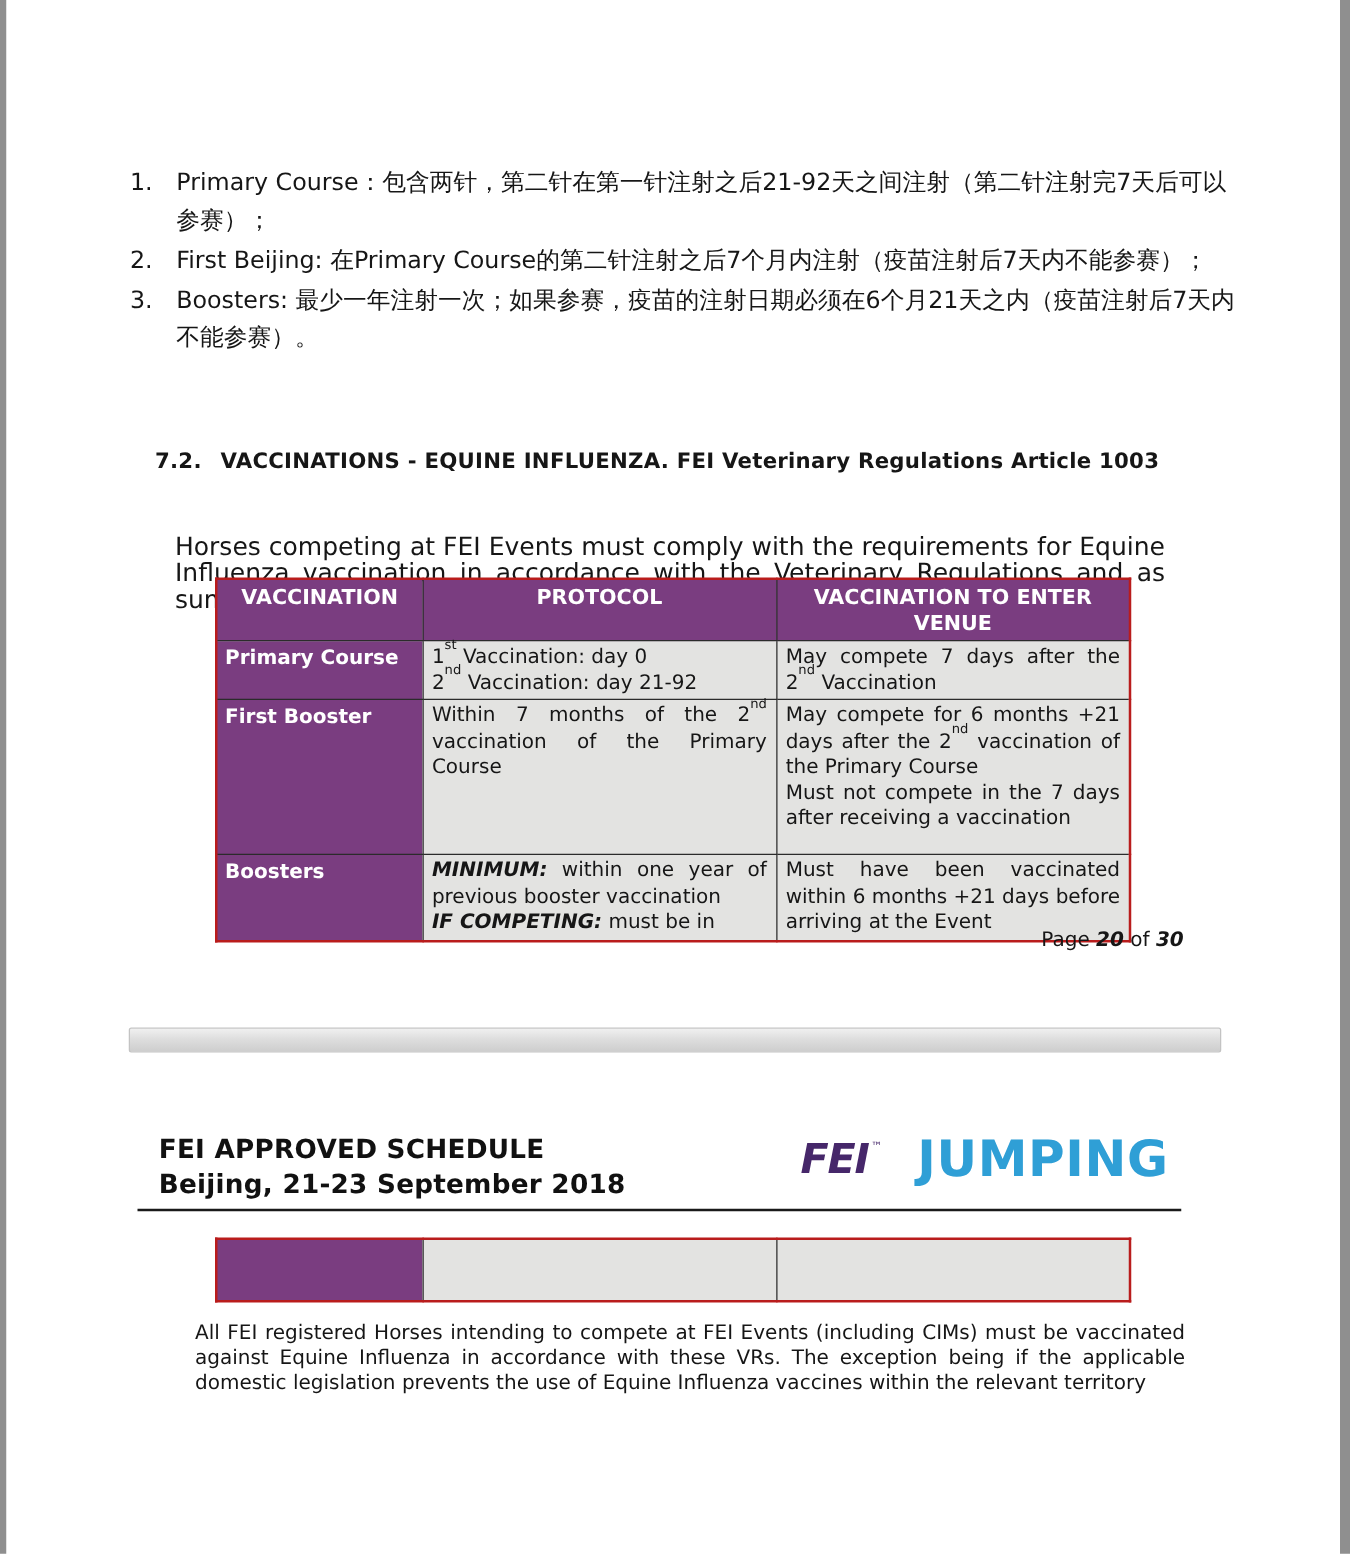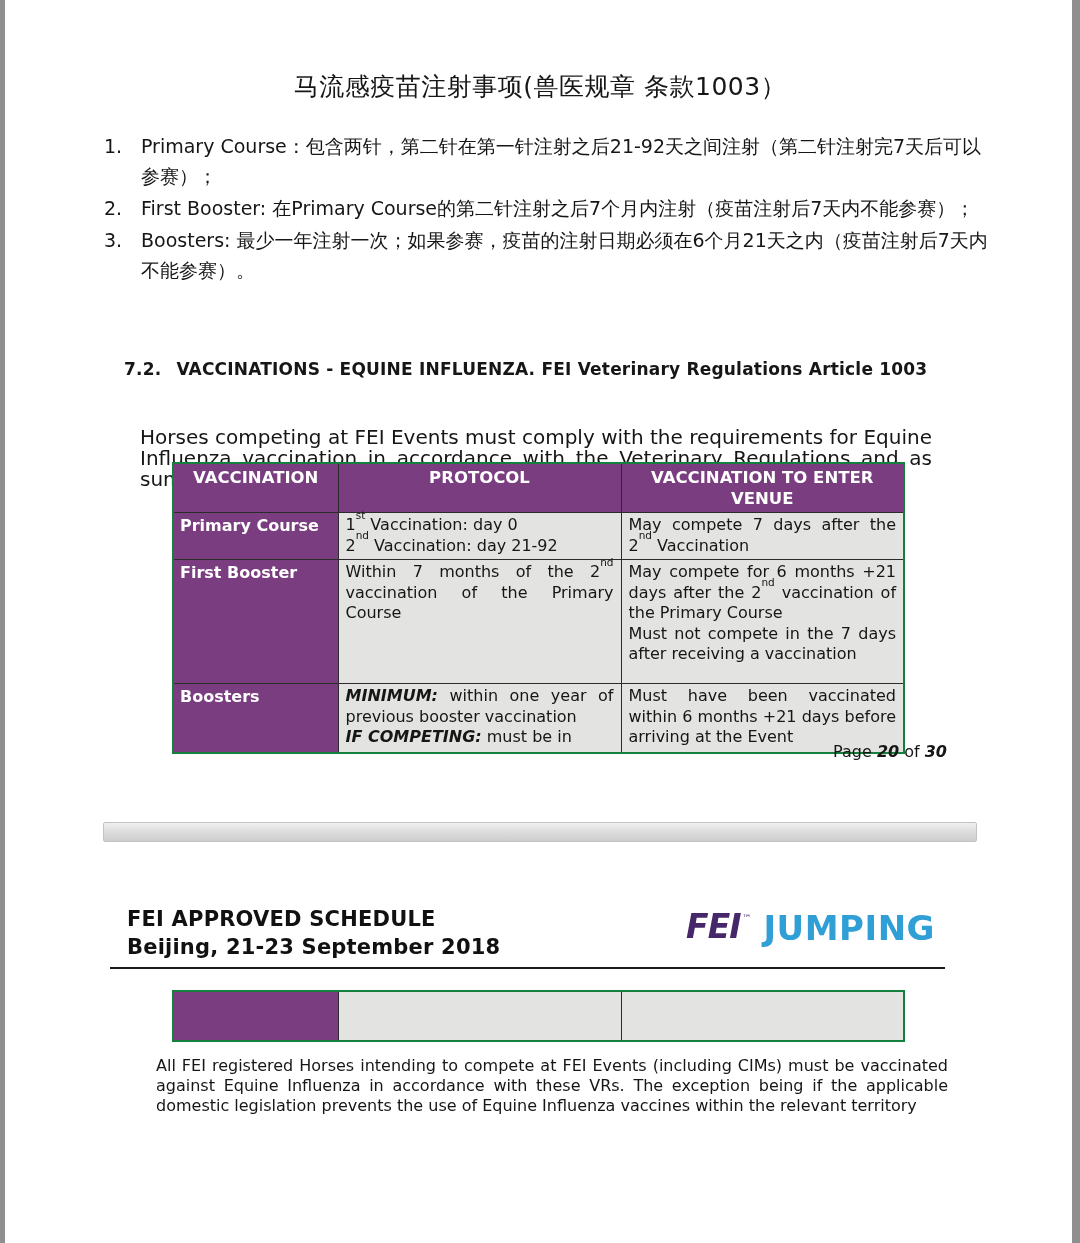--- a/index.html
+++ b/index.html
@@ -26,21 +26,21 @@
   .sec{position:absolute;top:359px;left:124px;font-size:17px;font-weight:bold;letter-spacing:.2px;}
   .sec .no{margin-right:15px;}
 
   .intro{
     position:absolute;top:403px;left:140px;width:792px;
     font-size:20px;line-height:21px;text-align:justify;margin-top:24px;
   }
 
   table.vtable{
     position:absolute;left:172px;width:731px;table-layout:fixed;
-    border-collapse:collapse;font-size:16px;border:2px solid #15803d;
+    border-collapse:collapse;font-size:16px;border:2px solid #b91c1c;
   }
   #table1{top:462px;}
   #table2{top:990px;}
   .vtable th,.vtable td{
     border:1px solid #2b2b2b;vertical-align:top;
     padding:2px 7px 3px 7px;line-height:20.5px;
   }
   .vtable th.hdr{
     background:#7a3d80;color:#fff;text-align:center;
     font-size:16.5px;padding:3px 2px;line-height:21px;
@@ -74,47 +74,46 @@
     display:flex;justify-content:space-between;align-items:flex-start;
   }
   .schedtitle{font-size:21px;font-weight:bold;line-height:28px;letter-spacing:.2px;color:#111;}
   .logo{display:flex;align-items:flex-start;margin-top:7px;white-space:nowrap;}
   .logo-fei{
     font-size:33px;font-weight:700;font-style:italic;
     color:#46276a;letter-spacing:-1px;line-height:30px;
   }
   .logo-tm{font-size:9px;color:#46276a;margin:0 0 0 2px;line-height:12px;}
   .logo-jumping{
-    font-size:34px;font-weight:800;color:#2f9fd6;
-    margin-left:12px;letter-spacing:.5px;line-height:32px;
+    font-size:40px;font-weight:800;color:#2f9fd6;
+    margin-left:28px;letter-spacing:.5px;line-height:32px;
   }
   .headrule{position:absolute;top:967px;left:110px;width:835px;border-top:2px solid #1a1a1a;}
 
   .footer{
     position:absolute;top:1056px;left:156px;width:792px;
     font-size:16px;line-height:19.8px;text-align:justify;
   }
 </style>
 </head>
 <body>
 
 <div id="page">
   <div class="edge left"></div>
   <div class="edge right"></div>
 
-  <div class="title">马流感疫苗注射事项(兽医规章 条款1003）</div>
 
   <div class="list">
     <div class="li">
       <span class="num">1.</span>
       <span class="litext">Primary Course：包含两针，第二针在第一针注射之后21-92天之间注射（第二针注射完7天后可以参赛）；</span>
     </div>
     <div class="li">
       <span class="num">2.</span>
-      <span class="litext">First Booster: 在Primary Course的第二针注射之后7个月内注射（疫苗注射后7天内不能参赛）；</span>
+      <span class="litext">First Beijing: 在Primary Course的第二针注射之后7个月内注射（疫苗注射后7天内不能参赛）；</span>
     </div>
     <div class="li">
       <span class="num">3.</span>
       <span class="litext">Boosters: 最少一年注射一次；如果参赛，疫苗的注射日期必须在6个月21天之内（疫苗注射后7天内不能参赛）。</span>
     </div>
   </div>
 
   <div class="sec">
     <span class="no">7.2.</span><span>VACCINATIONS - EQUINE INFLUENZA. FEI Veterinary Regulations Article 1003</span>
   </div>

